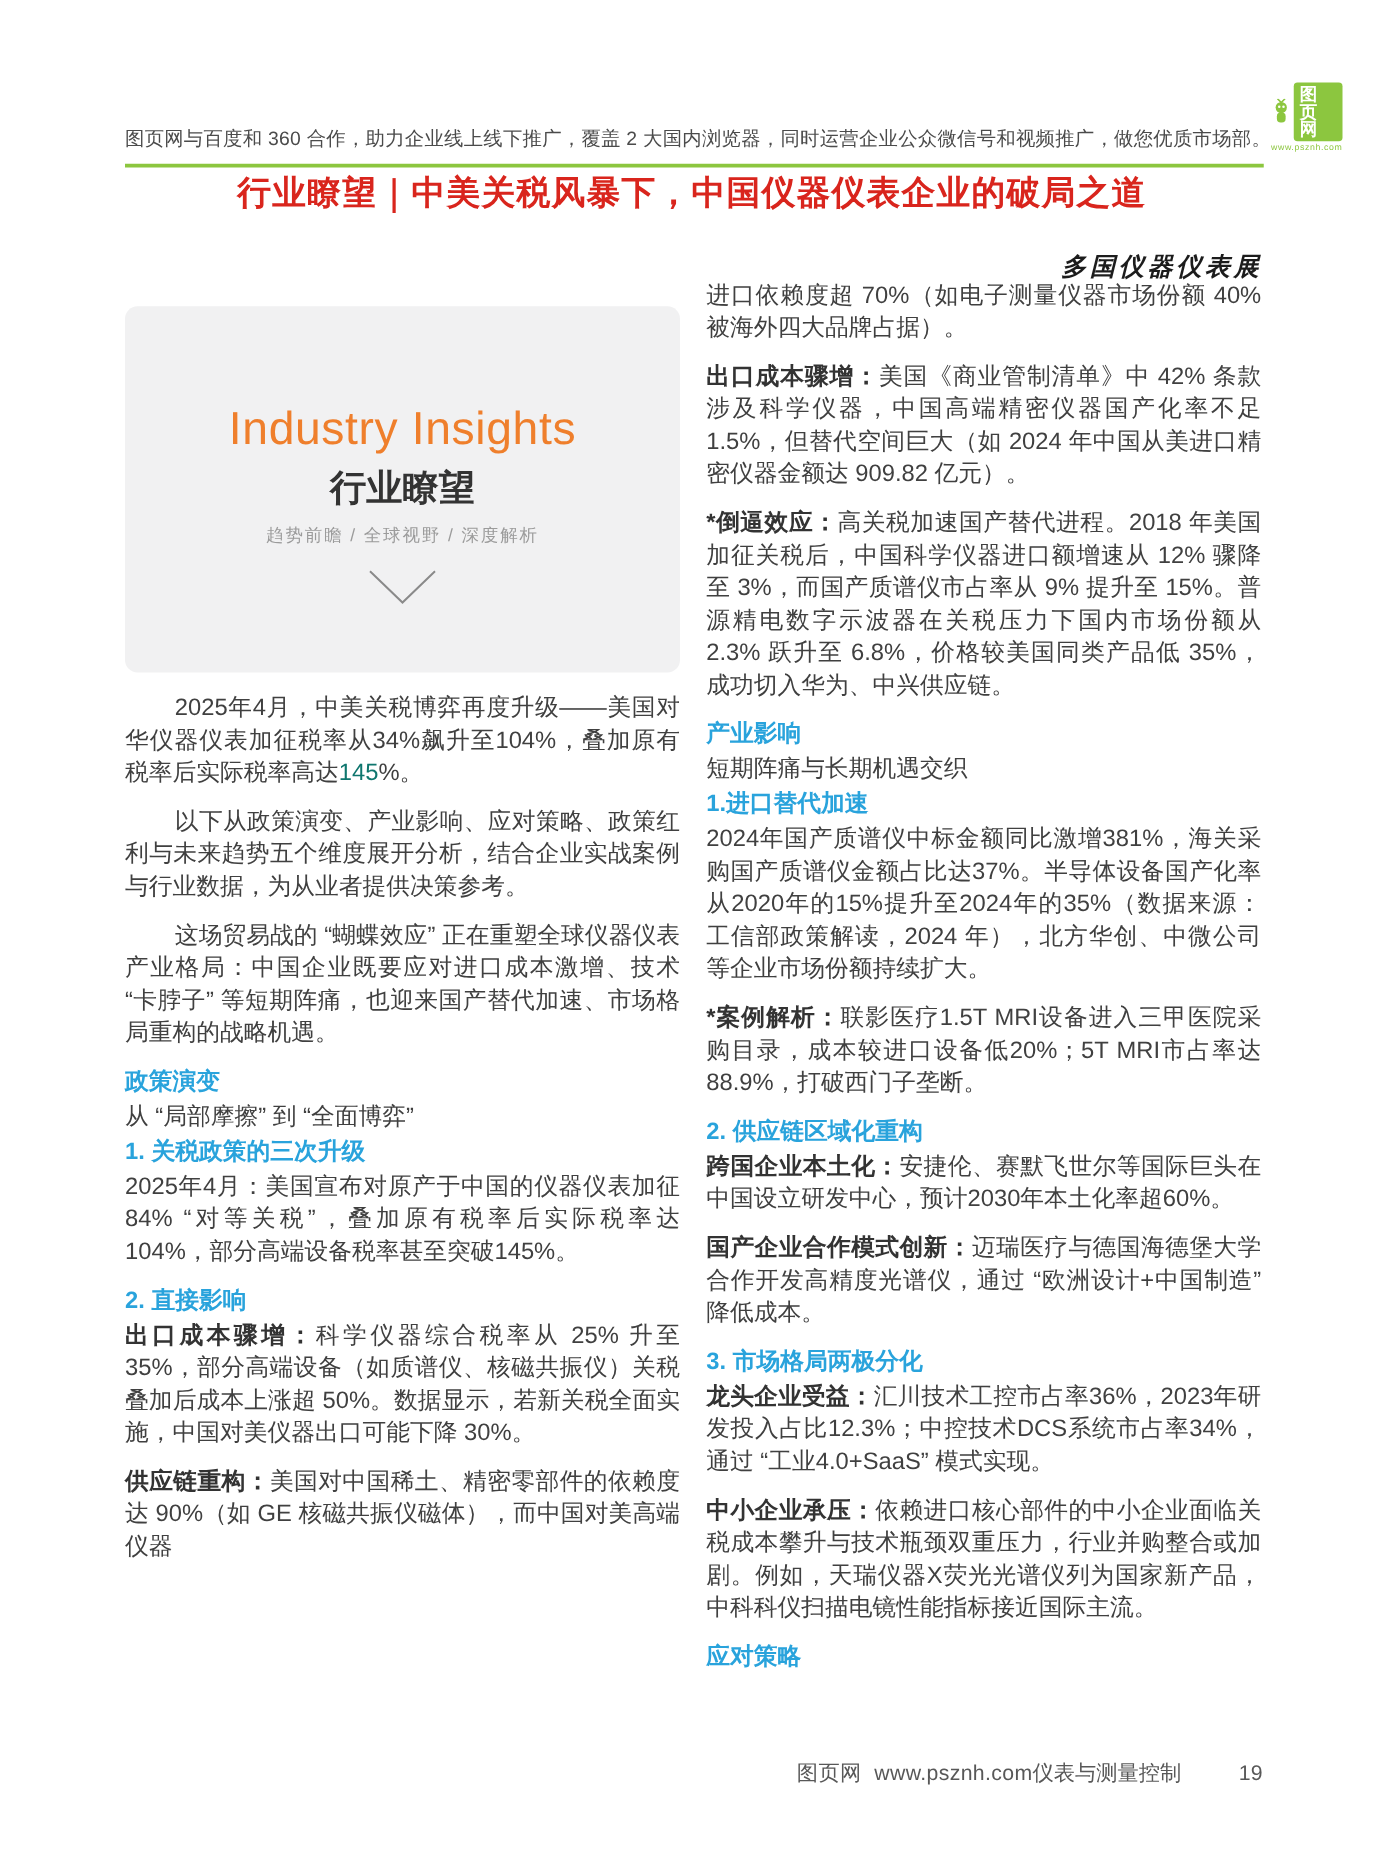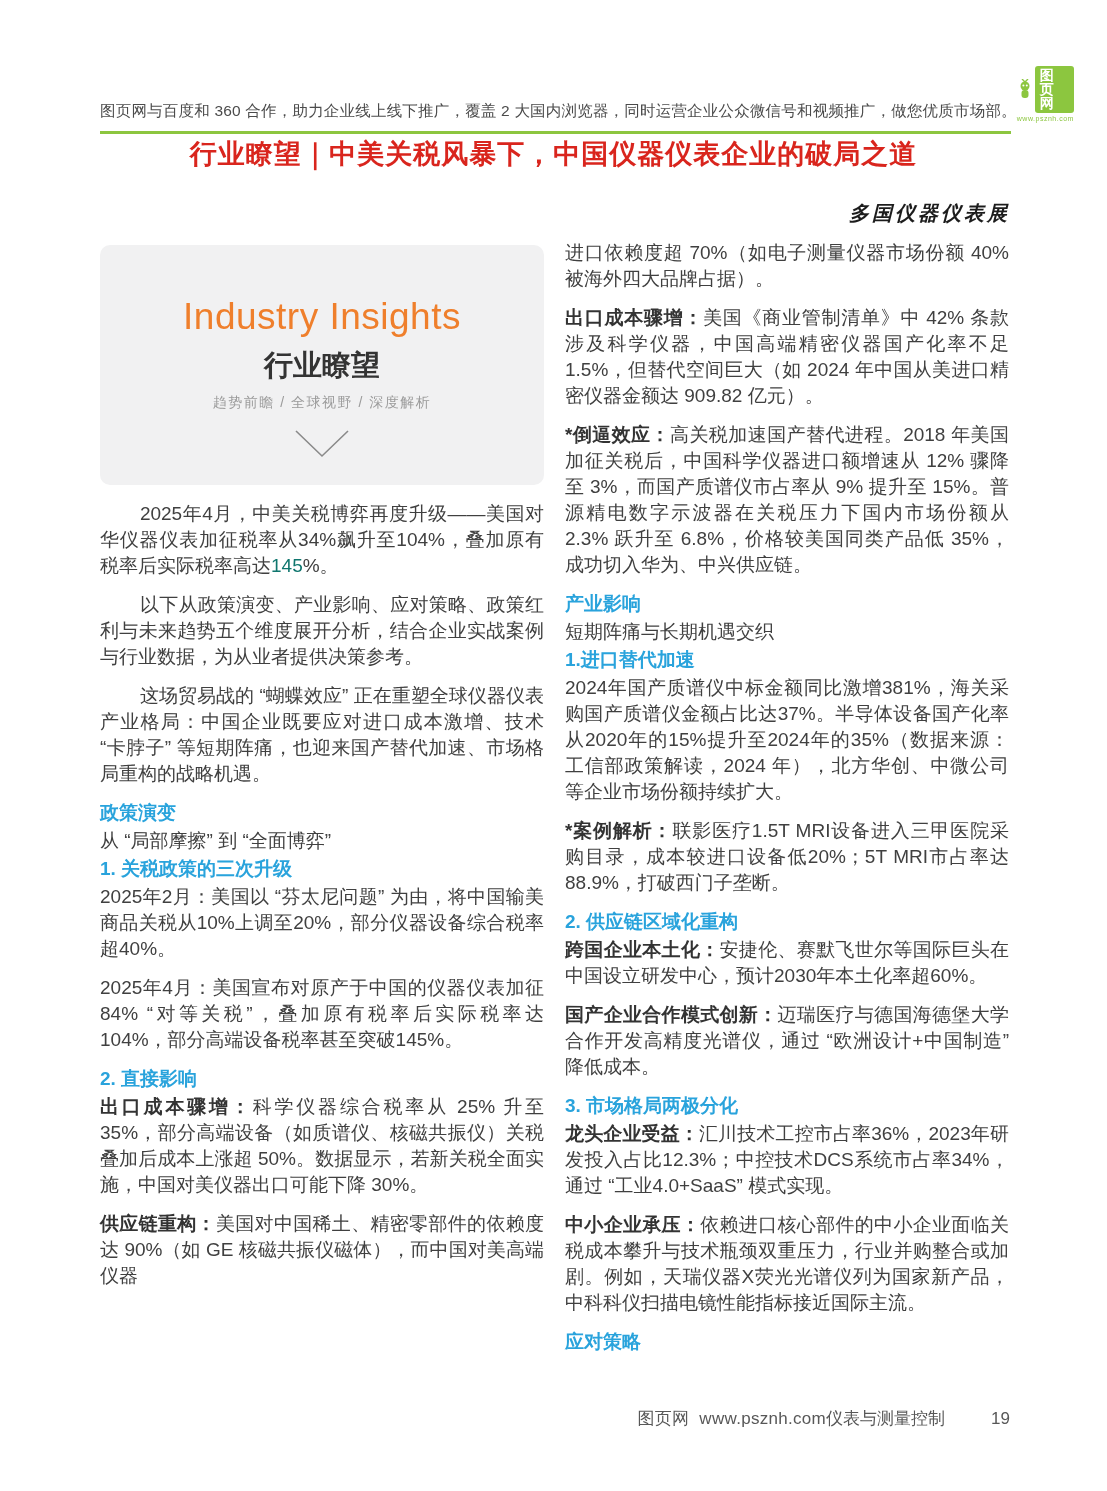--- a/index.html
+++ b/index.html
@@ -33,25 +33,25 @@
     font-family:"DejaVu Serif","Liberation Serif",serif; font-style:italic; font-weight:bold;
     font-size:20px; color:#1c1c1c; letter-spacing:3px;
   }
 
   
   .col {
     position:absolute; width:444px; font-size:19px; line-height:26px;
     color:#404040; text-align:justify;
   }
   .col-left  { left:100px; top:245px; }
-  .col-right { left:565px; top:240px; }
+  .col-right { left:565px; top:224px; }
 
   
   .insight-box {
-    height:240px; background:#f1f1f2; border-radius:10px; margin-bottom:16px;
+    height:293px; background:#f1f1f2; border-radius:10px; margin-bottom:16px;
     display:flex; flex-direction:column; align-items:center; justify-content:center;
     text-align:center; text-indent:0;
   }
   .insight-en  { color:#ef7f2c; font-size:37px; letter-spacing:.5px; margin-top:26px; line-height:1; }
   .insight-cn  { font-size:29px; font-weight:bold; color:#333; margin-top:16px; line-height:1; }
   .insight-tags{ font-size:14px; color:#9b9b9b; margin-top:15px; letter-spacing:1.5px; line-height:1; }
   .chevron { margin-top:20px; height:30px; }
 
   
   p.para { margin:0 0 13px; }
@@ -110,21 +110,20 @@
         </svg>
       </div>
     </div>
     <div id="left-blocks">
         <p class="para indent"><span>2025年4月，中美关税博弈再度升级——美国对华仪器仪表加征税率从34%飙升至104%，叠加原有税率后实际税率高达</span><span class="hl-blue">145</span><span>%。</span></p>
         <p class="para indent"><span>以下从政策演变、产业影响、应对策略、政策红利与未来趋势五个维度展开分析，结合企业实战案例与行业数据，为从业者提供决策参考。</span></p>
         <p class="para indent"><span>这场贸易战的 “蝴蝶效应” 正在重塑全球仪器仪表产业格局：中国企业既要应对进口成本激增、技术 “卡脖子” 等短期阵痛，也迎来国产替代加速、市场格局重构的战略机遇。</span></p>
         <div class="h-blue">政策演变</div>
         <div class="subline">从 “局部摩擦” 到 “全面博弈”</div>
         <div class="h-blue tight">1. 关税政策的三次升级</div>
-        <p class="para"><span>2025年2月：美国以 “芬太尼问题” 为由，将中国输美商品关税从10%上调至20%，部分仪器设备综合税率超40%。</span></p>
         <p class="para"><span>2025年4月：美国宣布对原产于中国的仪器仪表加征84% “对等关税”，叠加原有税率后实际税率达104%，部分高端设备税率甚至突破145%。</span></p>
         <div class="h-blue">2. 直接影响</div>
         <p class="para"><span class="lead">出口成本骤增：</span><span>科学仪器综合税率从 25% 升至 35%，部分高端设备（如质谱仪、核磁共振仪）关税叠加后成本上涨超 50%。数据显示，若新关税全面实施，中国对美仪器出口可能下降 30%。</span></p>
         <p class="para"><span class="lead">供应链重构：</span><span>美国对中国稀土、精密零部件的依赖度达 90%（如 GE 核磁共振仪磁体），而中国对美高端仪器</span></p>
       </div>
   </div>
 
   <div class="col col-right">
     <div id="right-blocks">
         <p class="para"><span>进口依赖度超 70%（如电子测量仪器市场份额 40% 被海外四大品牌占据）。</span></p>

